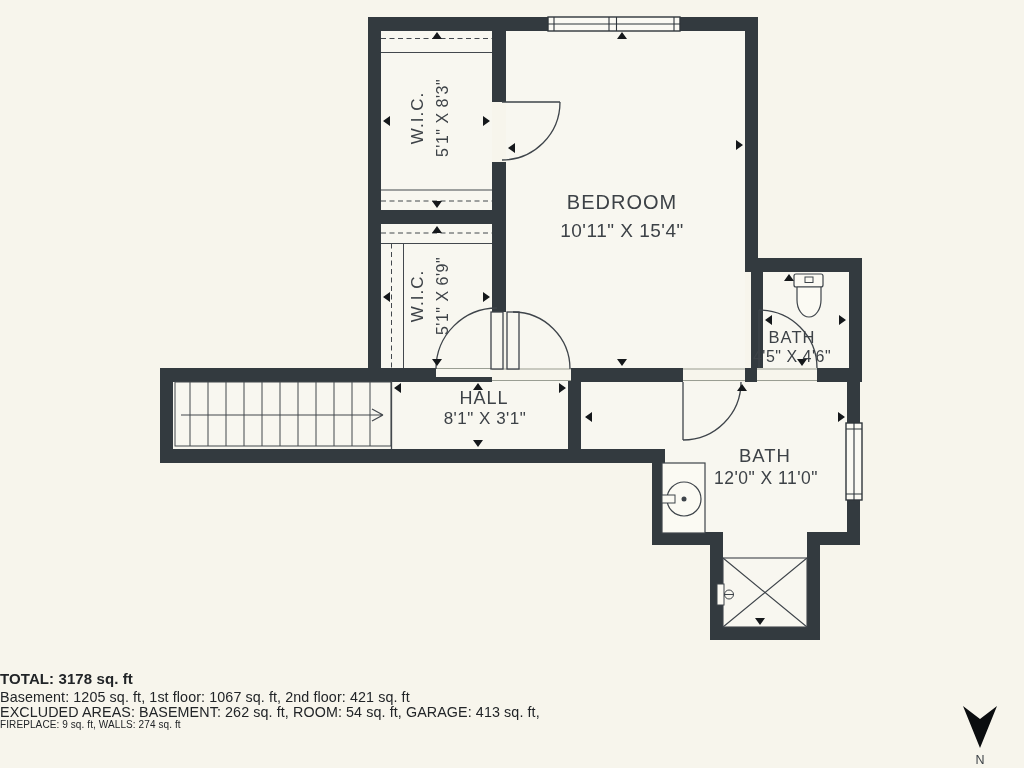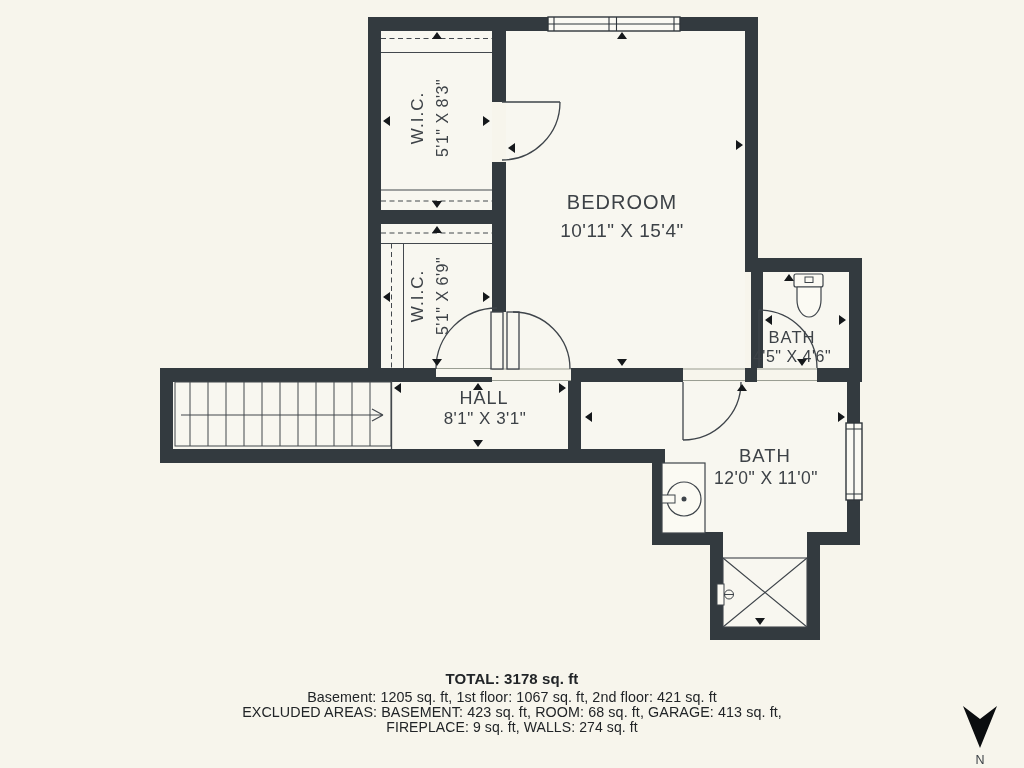--- a/index.html
+++ b/index.html
@@ -5,27 +5,27 @@
   html,body{margin:0;padding:0;}
   body{
     width:1024px;height:768px;overflow:hidden;
     background:#f7f5ec;
     font-family:"Liberation Sans","DejaVu Sans",sans-serif;
   }
   #stage{position:relative;width:1024px;height:768px;background:#f7f5ec;}
   svg{position:absolute;left:0;top:0;}
   svg text{fill:#3d4247;}
   .footer{
-    position:absolute;left:0;width:100%;text-align:center;
+    position:absolute;left:0;width:100%;text-align:left;
     color:#212427;letter-spacing:.1px;
   }
   #f-total{top:670px;font-weight:bold;font-size:15px;}
   #f-floors{top:689px;font-size:14.3px;}
   #f-ex1{top:704px;font-size:14.3px;}
-  #f-ex2{top:719px;font-size:14px;}
+  #f-ex2{top:719px;font-size:10px;}
   .room-label{letter-spacing:1px;}
   .room-dims{letter-spacing:.5px;}
 </style>
 </head>
 <body>
 
 <div id="stage">
 <svg width="1024" height="768" viewBox="0 0 1024 768">
 
   <g fill="#f8f7f0">
@@ -173,15 +173,15 @@
   </g>
 
   <g>
     <polygon points="963,706 980,748 997,706 980,719" fill="#0b0d0f"></polygon>
     <text x="980" y="764" text-anchor="middle" font-size="12.5" fill="#15181a">N</text>
   </g>
 </svg>
 
   <div class="footer" id="f-total">TOTAL: 3178 sq. ft</div>
   <div class="footer" id="f-floors">Basement: 1205 sq. ft, 1st floor: 1067 sq. ft, 2nd floor: 421 sq. ft</div>
-  <div class="footer" id="f-ex1">EXCLUDED AREAS: BASEMENT: 423 sq. ft, ROOM: 68 sq. ft, GARAGE: 413 sq. ft,</div>
+  <div class="footer" id="f-ex1">EXCLUDED AREAS: BASEMENT: 262 sq. ft, ROOM: 54 sq. ft, GARAGE: 413 sq. ft,</div>
   <div class="footer" id="f-ex2">FIREPLACE: 9 sq. ft, WALLS: 274 sq. ft</div>
 </div>
 
 </body></html>

